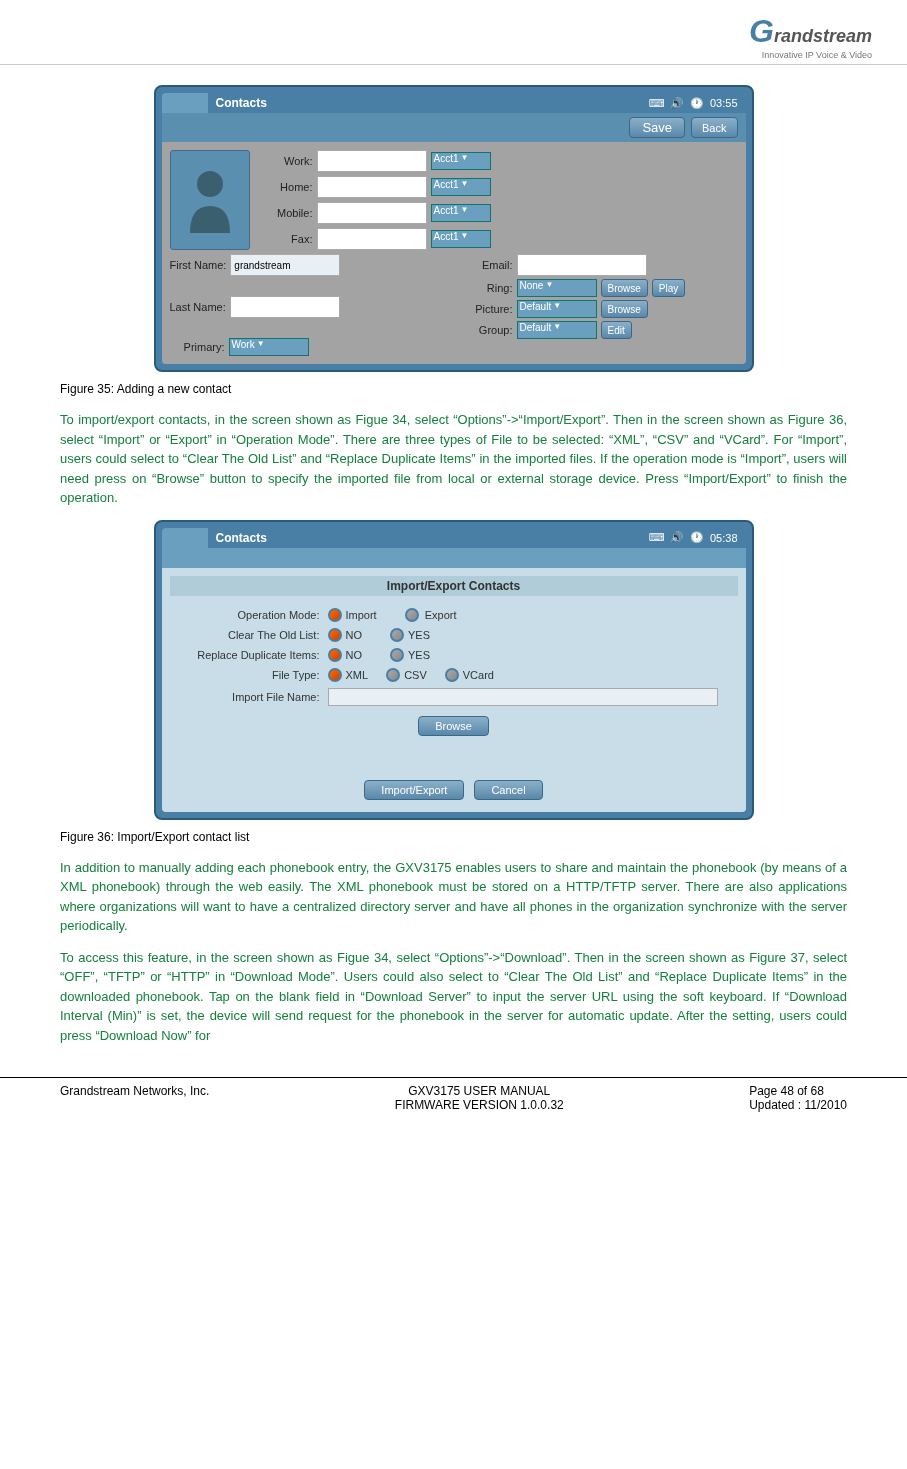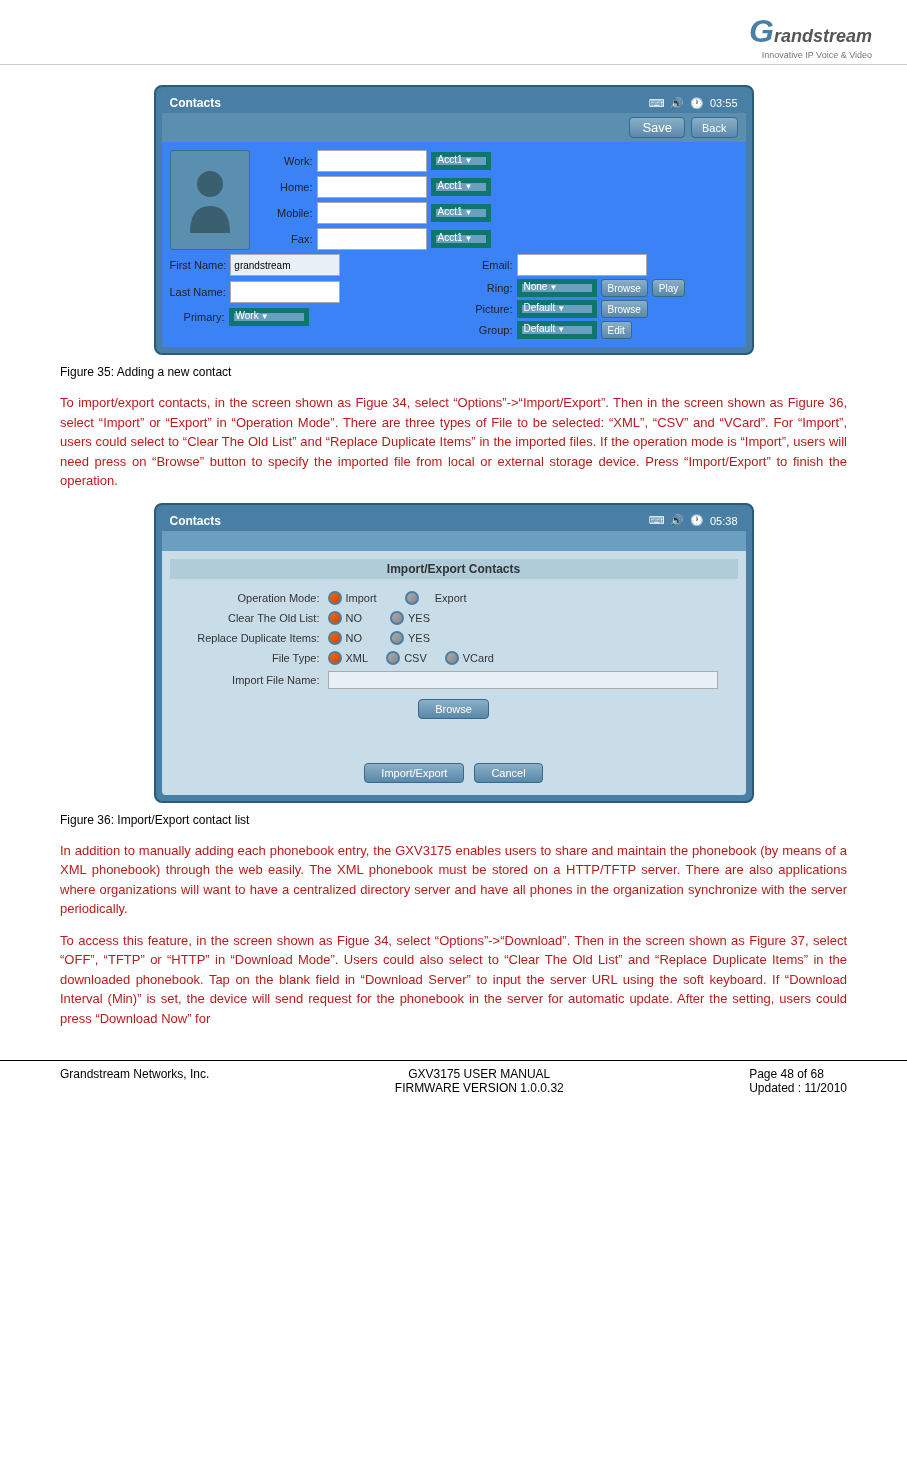--- a/index.html
+++ b/index.html
@@ -40,34 +40,35 @@
       overflow: hidden;
     }
     .device-titlebar {
       background: #4a7fa5;
       color: #fff;
       font-size: 11px;
       padding: 3px 8px;
       display: flex;
       align-items: center;
       justify-content: space-between;
+      margin-left: 46px;
     }
     .device-titlebar-left {
       font-weight: bold;
       color: #fff;
       font-size: 12px;
     }
     .device-titlebar-right {
       display: flex;
       gap: 6px;
       align-items: center;
       font-size: 11px;
     }
     .device-body {
-      background: #3b82f6;
+      background: #a3a3a3;
       padding: 8px;
     }
 
     
     .contact-form {
       display: flex;
       gap: 8px;
     }
     .avatar-area {
       width: 80px;
@@ -97,27 +98,27 @@
       height: 22px;
       width: 110px;
       font-size: 10px;
       padding: 1px 3px;
     }
     .form-input-wide {
       width: 130px;
     }
     .form-select {
       background: #6a9fbf;
-      border: 5px solid #0f766e;
+      border: 1px solid #0f766e;
       height: 18px;
       font-size: 10px;
       color: #fff;
       padding: 0 2px;
       display: flex;
-      align-items: flex-end;
+      align-items: flex-start;
       gap: 2px;
       min-width: 60px;
     }
     .dropdown-arrow {
       font-size: 8px;
     }
     .btn-small {
       background: linear-gradient(to bottom, #8ab0c8, #5a88aa);
       border: 1px solid #3a6888;
       border-radius: 3px;
@@ -146,21 +147,21 @@
     
     .bottom-form {
       display: flex;
       gap: 8px;
       margin-top: 4px;
     }
     .bottom-left {
       flex: 1;
       display: flex;
       flex-direction: column;
-      gap: 5px;
+      gap: 20px;
     }
     .bottom-right {
       flex: 1;
       display: flex;
       flex-direction: column;
       gap: 3px;
     }
 
     
     .figure-caption {
@@ -169,21 +170,21 @@
       margin: 6px 0 14px 0;
       color: #000;
     }
 
     
     .body-text {
       font-size: 13px;
       line-height: 1.5;
       text-align: justify;
       margin-bottom: 12px;
-      color: #b91c1c;
+      color: #15803d;
     }
 
     
     .import-export-body {
       background: #c8dde8;
       padding: 8px;
       margin-top: 20px;
     }
     .ie-title {
       text-align: center;
@@ -426,21 +427,21 @@
       <div class="import-export-body">
         <div class="ie-title">Import/Export Contacts</div>
         <div class="ie-form">
 
           <div class="ie-row">
             <span class="ie-label">Operation Mode:</span>
             <div style="display:flex;align-items:center;gap:4px;">
               <div class="radio-btn"></div>
               <span class="radio-label">Import</span>
             </div>
-            <div style="display:flex;align-items:center;gap:16px;margin-left:20px;">
+            <div style="display:flex;align-items:center;gap:6px;margin-left:20px;">
               <div class="radio-btn" style="background:linear-gradient(to bottom right,#aaa,#888);"></div>
               <span class="radio-label">Export</span>
             </div>
           </div>
 
           <div class="ie-row">
             <span class="ie-label">Clear The Old List:</span>
             <div style="display:flex;align-items:center;gap:4px;">
               <div class="radio-btn"></div>
               <span class="radio-label">NO</span>

